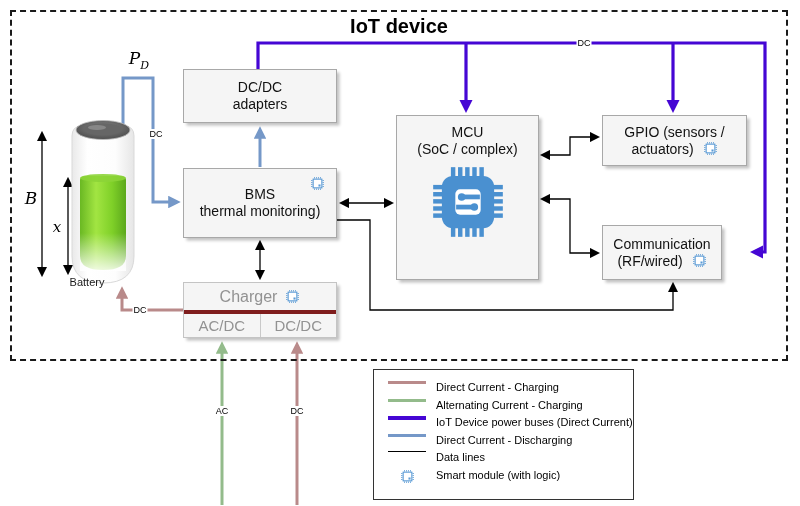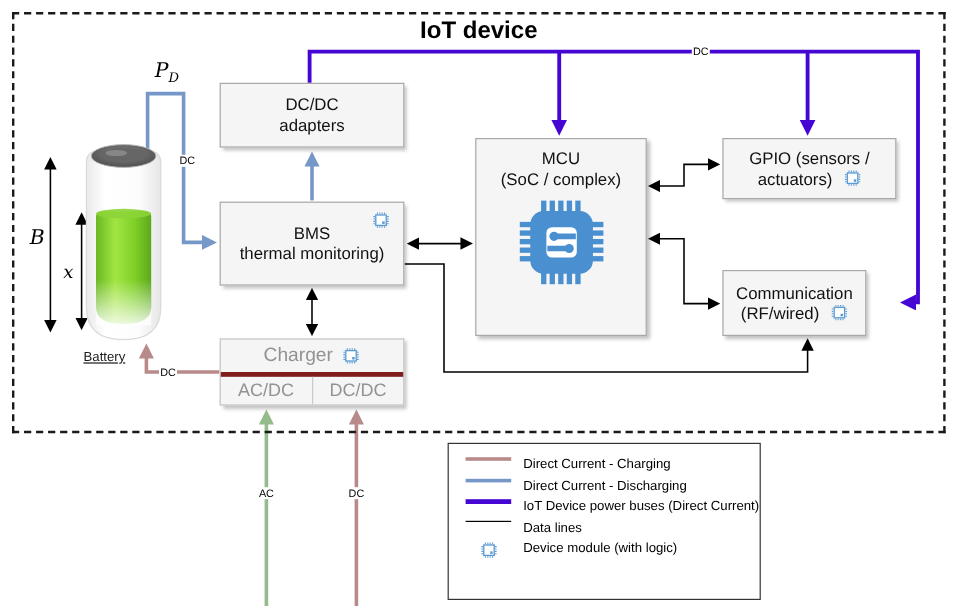--- a/index.html
+++ b/index.html
@@ -210,21 +210,21 @@
       <ellipse cx="35" cy="31.2" rx="19" ry="6" fill="#666"></ellipse>
       <ellipse cx="29" cy="29.5" rx="9" ry="2.6" fill="#909090" opacity="0.8"></ellipse>
     </svg>
   </div>
 
   <div id="label-pd" class="math-label" style="left:139px; top:60px;text-align:center;">
     <span>P</span><sub>D</sub>
   </div>
   <div id="label-b" class="math-label" style="left:31px; top:198px;">B</div>
   <div id="label-x" class="math-label" style="left:57px; top:227px;">x</div>
-  <div class="battery-caption" style="left:87px; top:298px;text-decoration:underline;">Battery</div>
+  <div class="battery-caption" style="left:87px; top:282px;">Battery</div>
 
   <div id="box-dcdc" class="box">
     <div>DC/DC</div>
     <div>adapters</div>
   </div>
 
   <div id="box-bms" class="box">
     <svg class="bms-chip" width="15" height="15">
         <use href="#chip-sm"></use>
       </svg>
@@ -281,39 +281,45 @@
 
   <div class="legend">
     <div class="lg-row">
       <span class="lg-swatch-wrap">
           <span class="lg-line sw-pink"></span>
         </span>
       <span class="lg-label">Direct Current - Charging</span>
     </div>
     <div class="lg-row">
       <span class="lg-swatch-wrap">
+          <span class="lg-line sw-green"></span>
+        </span>
+      <span class="lg-label">Alternating Current - Charging</span>
+    </div>
+    <div class="lg-row">
+      <span class="lg-swatch-wrap">
+          <span class="lg-line sw-purple"></span>
+        </span>
+      <span class="lg-label">IoT Device power buses (Direct Current)</span>
+    </div>
+    <div class="lg-row">
+      <span class="lg-swatch-wrap">
           <span class="lg-line sw-blue"></span>
         </span>
       <span class="lg-label">Direct Current - Discharging</span>
-    </div>
-    <div class="lg-row">
-      <span class="lg-swatch-wrap">
-          <span class="lg-line sw-purple"></span>
-        </span>
-      <span class="lg-label">IoT Device power buses (Direct Current)</span>
     </div>
     <div class="lg-row">
       <span class="lg-swatch-wrap">
           <span class="lg-line sw-black"></span>
         </span>
       <span class="lg-label">Data lines</span>
     </div>
     <div class="lg-row">
       <span class="lg-swatch-wrap">
           <svg width="15" height="15">
             <use href="#chip-sm"></use>
           </svg>
         </span>
-      <span class="lg-label">Device module (with logic)</span>
+      <span class="lg-label">Smart module (with logic)</span>
     </div>
   </div>
 
 </div>
 
 </body></html>

